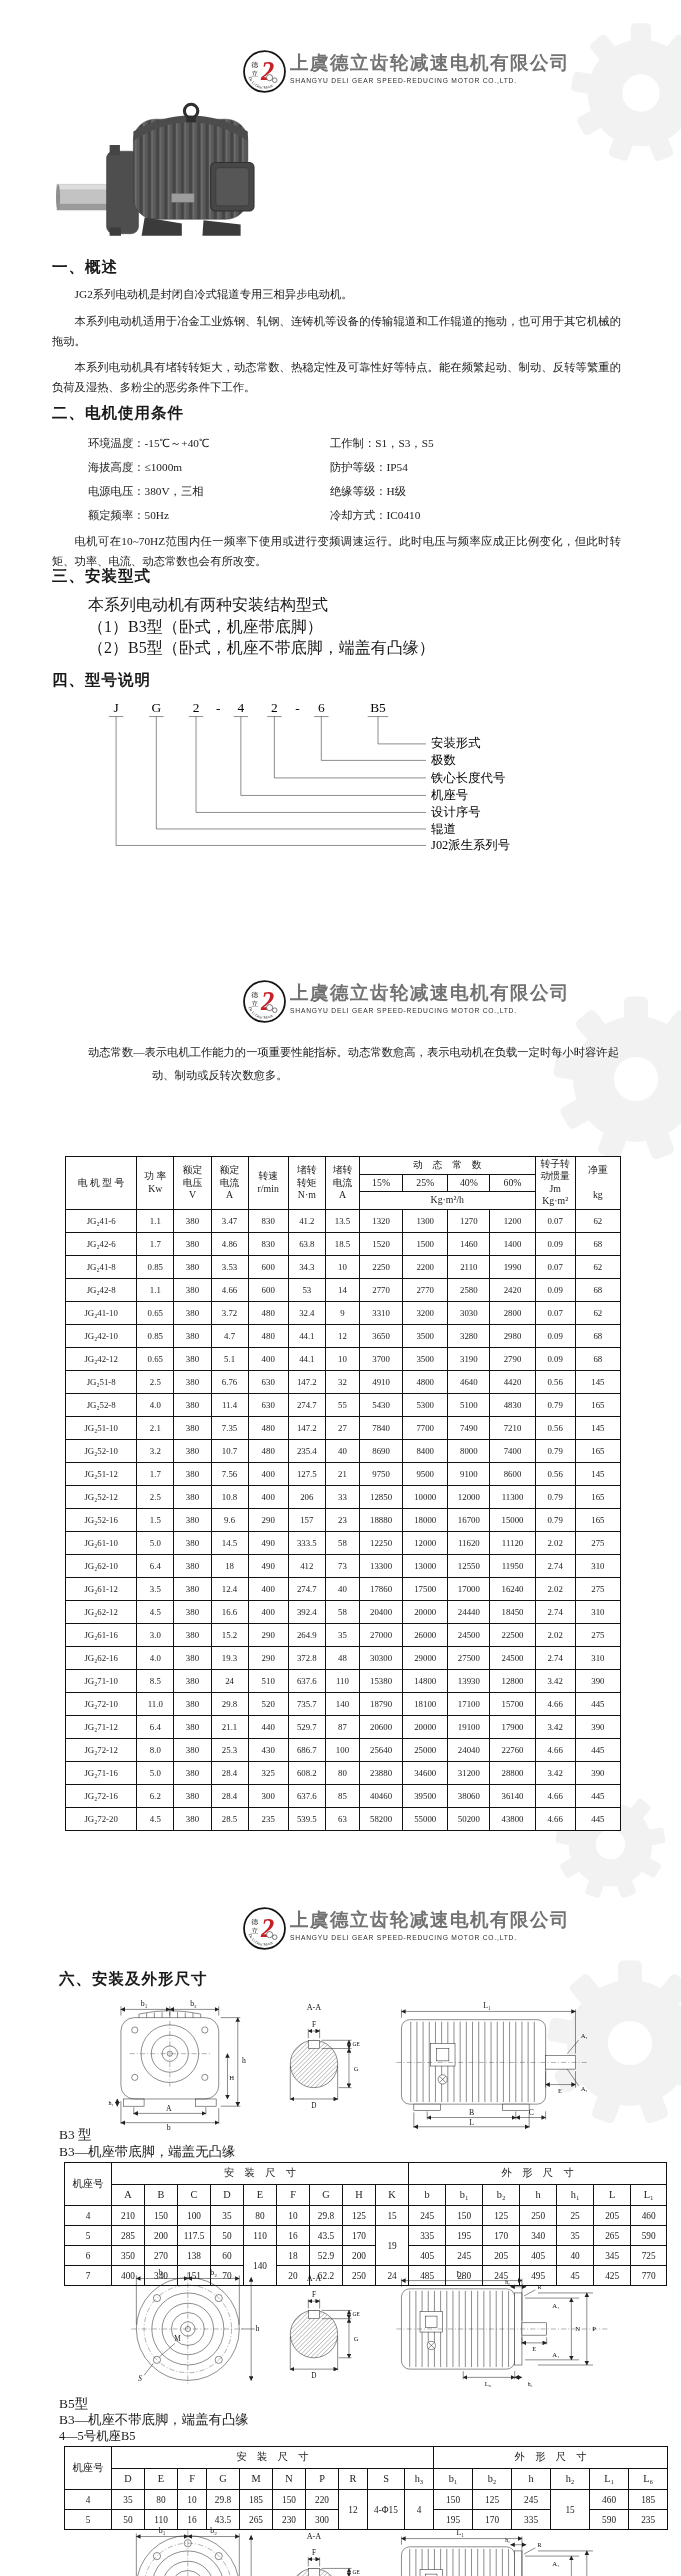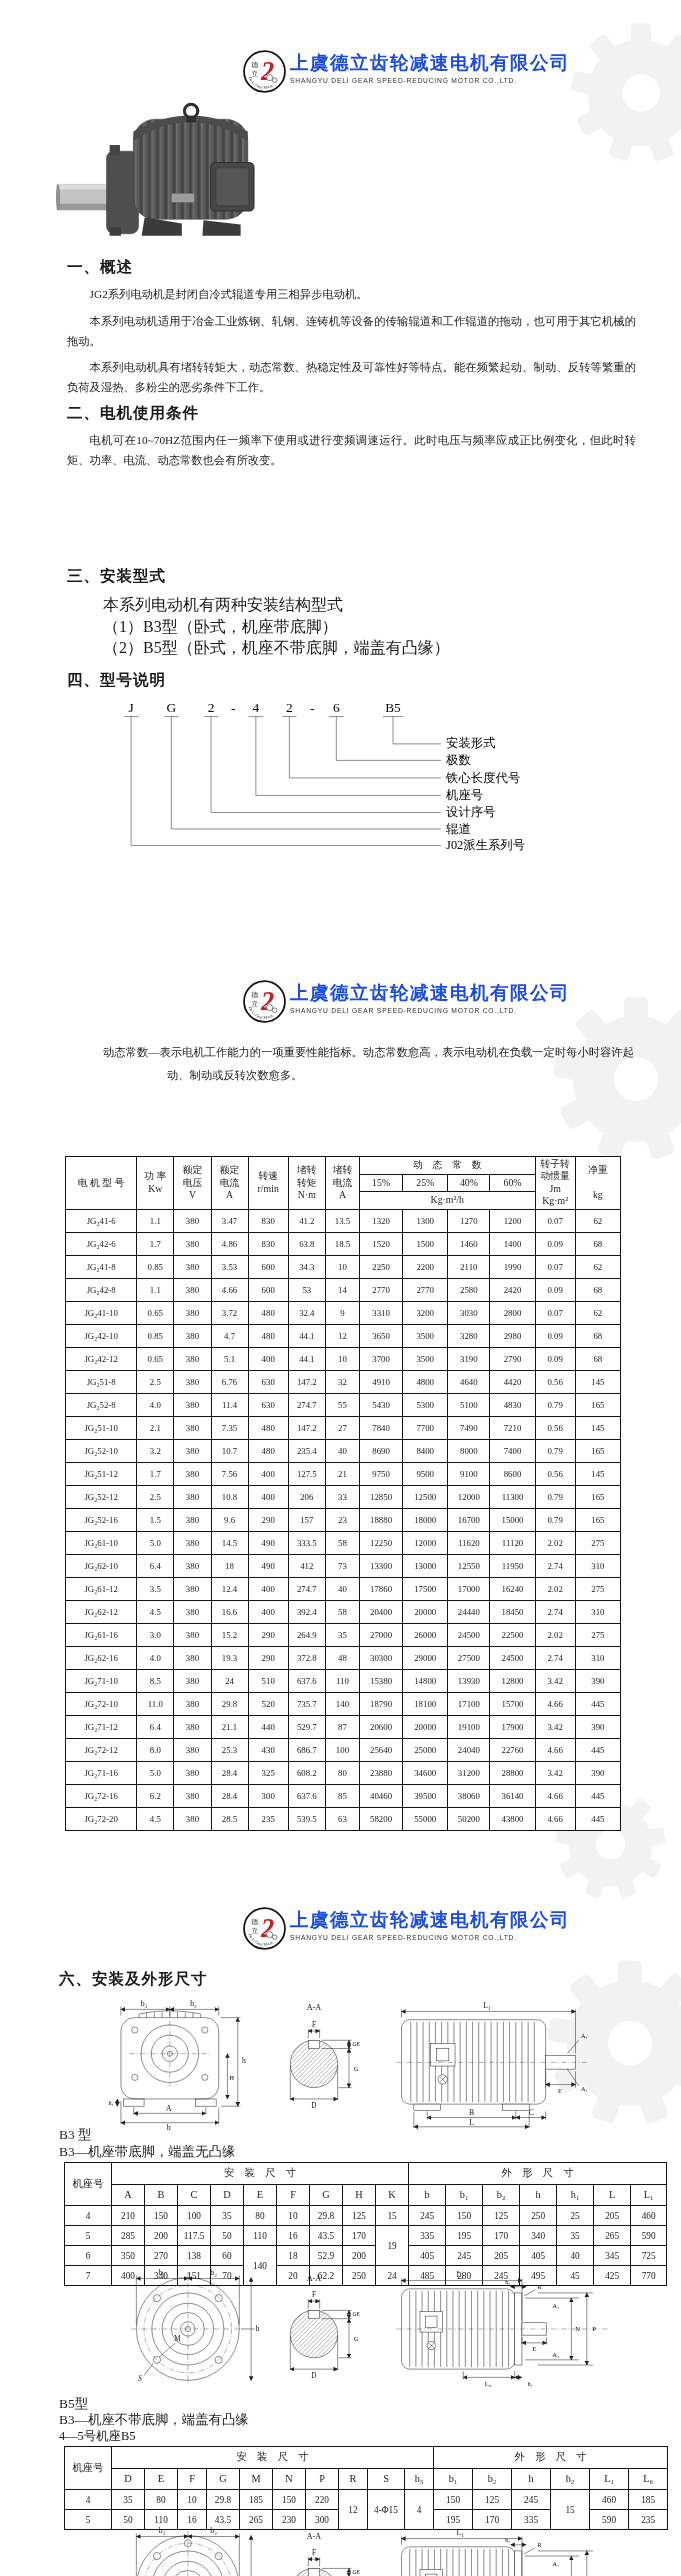--- a/index.html
+++ b/index.html
@@ -4,26 +4,26 @@
 <style>
   html,body{margin:0;padding:0;background:#9a9a9a;}
   #page{position:relative;width:682px;height:2774px;margin:0 auto;background:#ffffff;
         overflow:hidden;font-family:"Liberation Serif",serif;color:#1a1a1a;}
   .abs{position:absolute;}
   
   .doc-header{position:absolute;left:0;width:682px;height:49px;}
   .logo-svg{position:absolute;left:242px;top:0;}
   .company{position:absolute;left:290px;top:1px;white-space:nowrap;}
   .company-cn{font-family:Liberation Serif, serif;font-weight:bold;font-size:18.5px;
-              letter-spacing:1.5px;color:#1d4ed8;}
+              letter-spacing:1.5px;color:#737373;}
   .company-en{font-family:"Liberation Sans",sans-serif;font-size:6.7px;letter-spacing:0.8px;
               color:#2b2b2b;margin-top:2.1px;}
   .gear{position:absolute;z-index:0;}
   
-  .sec{position:absolute;left:67px;width:569px;z-index:2;}
+  .sec{position:absolute;left:52px;width:569px;z-index:2;}
   .sec-title{font-family:"Liberation Sans",sans-serif;font-weight:bold;font-size:15.5px;
              letter-spacing:1px;margin:0 0 7.2px 0;}
   .para{font-size:11.3px;line-height:19.6px;text-indent:2em;margin:0 0 7.2px 0;text-align:justify;}
   .cond-grid{display:grid;grid-template-columns:242px auto;padding-left:36px;
              font-size:11.3px;line-height:24px;margin-bottom:5.2px;}
   .mount-line{font-size:16px;line-height:21.6px;padding-left:36px;}
   .hang{font-size:11.3px;line-height:23px;padding-left:100px;text-indent:-64px;margin:0 0 19px 0;}
   .fc-line{font-size:11.3px;line-height:23px;margin:0 0 0 7.7px;}
   
   table{border-collapse:collapse;table-layout:fixed;background:#fff;}
@@ -135,20 +135,30 @@
 
   <div class="sec" style="top:257px">
     <h2 class="sec-title">一、概述</h2>
     <p class="para">JG2系列电动机是封闭自冷式辊道专用三相异步电动机。</p>
     <p class="para">本系列电动机适用于冶金工业炼钢、轧钢、连铸机等设备的传输辊道和工作辊道的拖动，也可用于其它机械的拖动。</p>
     <p class="para">本系列电动机具有堵转转矩大，动态常数、热稳定性及可靠性好等特点。能在频繁起动、制动、反转等繁重的负荷及湿热、多粉尘的恶劣条件下工作。</p>
   </div>
 
   <div class="sec" style="top:403px">
     <h2 class="sec-title">二、电机使用条件</h2>
+    <div class="cond-grid">
+      <div>环境温度：-15℃～+40℃</div>
+      <div>工作制：S1，S3，S5</div>
+      <div>海拔高度：≤1000m</div>
+      <div>防护等级：IP54</div>
+      <div>电源电压：380V，三相</div>
+      <div>绝缘等级：H级</div>
+      <div>额定频率：50Hz</div>
+      <div>冷却方式：IC0410</div>
+    </div>
     <p class="para">电机可在10~70HZ范围内任一频率下使用或进行变频调速运行。此时电压与频率应成正比例变化，但此时转矩、功率、电流、动态常数也会有所改变。</p>
   </div>
 
   <div class="sec" style="top:566px">
     <h2 class="sec-title">三、安装型式</h2>
     <div class="mount-line">本系列电动机有两种安装结构型式</div>
     <div class="mount-line">（1）B3型（卧式，机座带底脚）</div>
     <div class="mount-line">（2）B5型（卧式，机座不带底脚，端盖有凸缘）</div>
   </div>
 
@@ -446,21 +456,21 @@
         </tr>
         <tr>
           <td>JG₂52-12</td>
           <td>2.5</td>
           <td>380</td>
           <td>10.8</td>
           <td>400</td>
           <td>206</td>
           <td>33</td>
           <td>12850</td>
-          <td>12500</td>
+          <td>10000</td>
           <td>12000</td>
           <td>11300</td>
           <td>0.79</td>
           <td>165</td>
         </tr>
         <tr>
           <td>JG₂52-16</td>
           <td>1.5</td>
           <td>380</td>
           <td>9.6</td>

